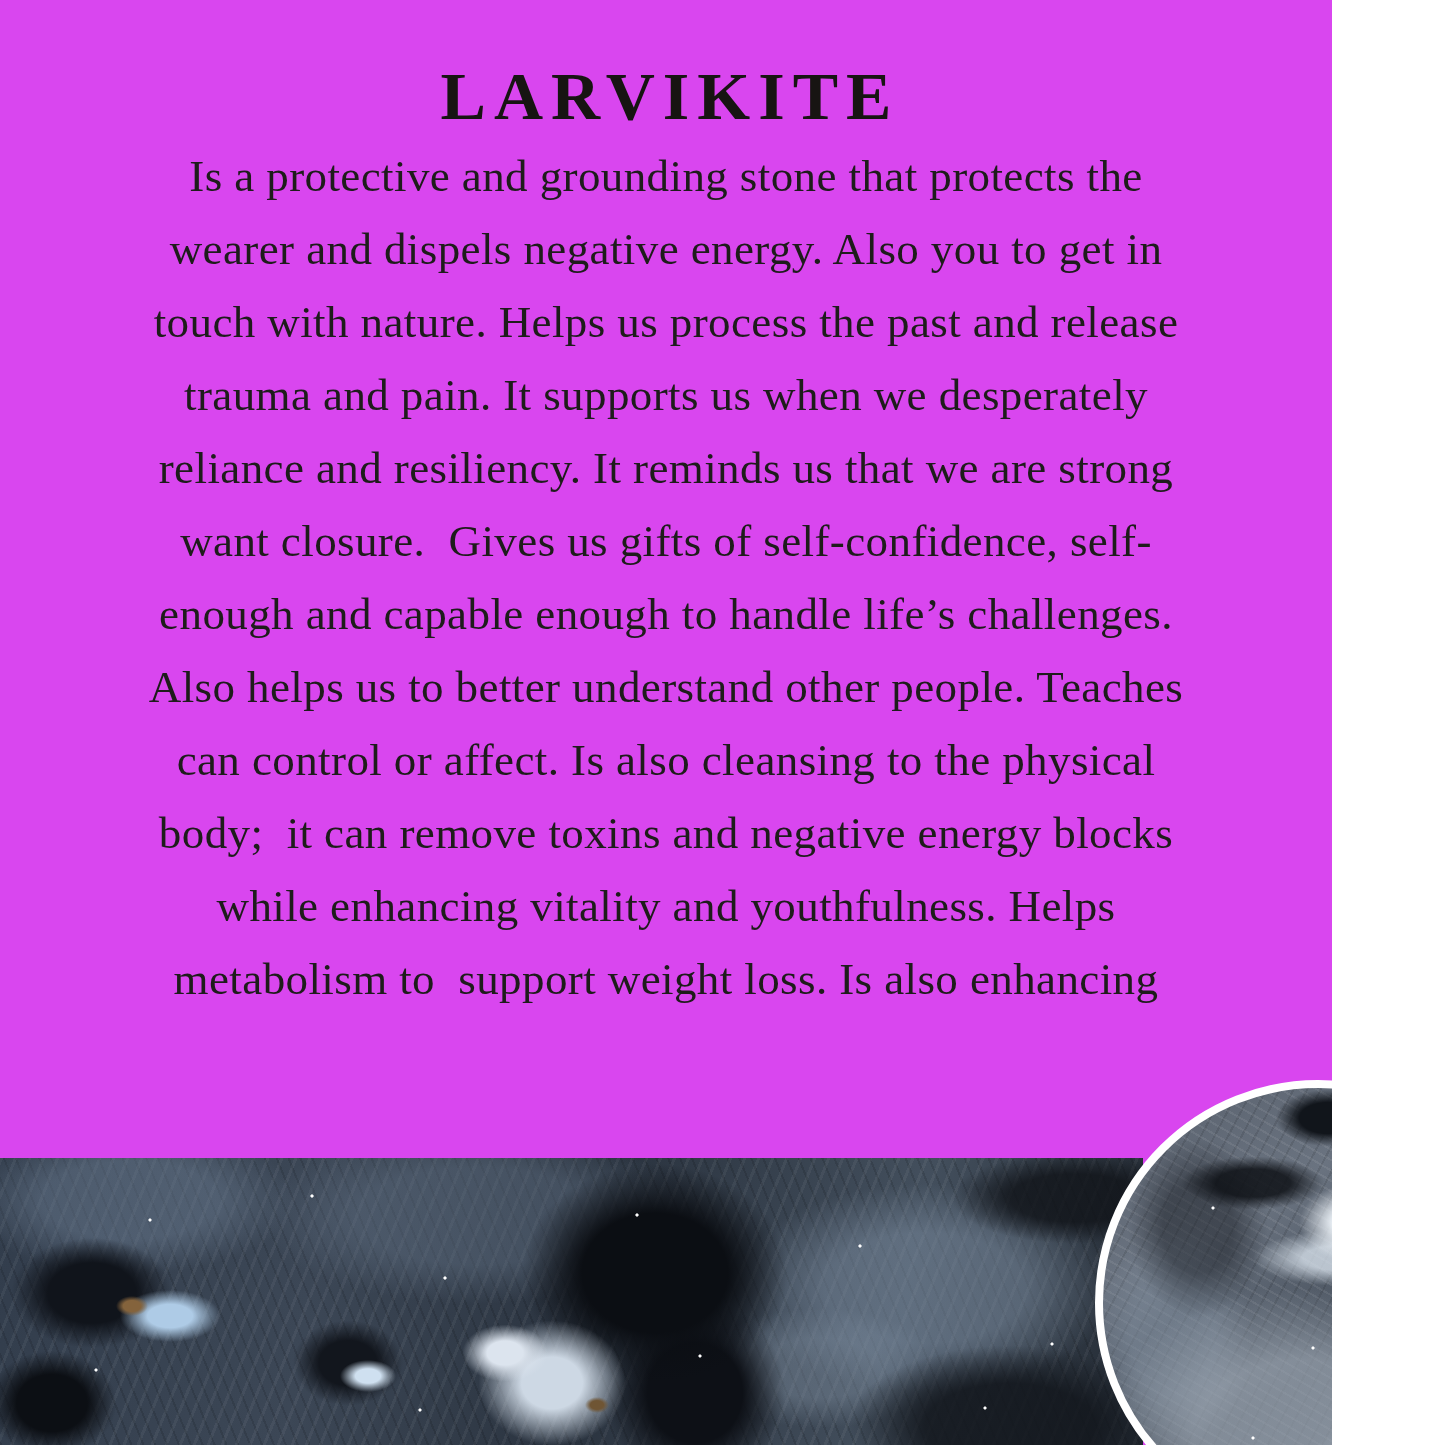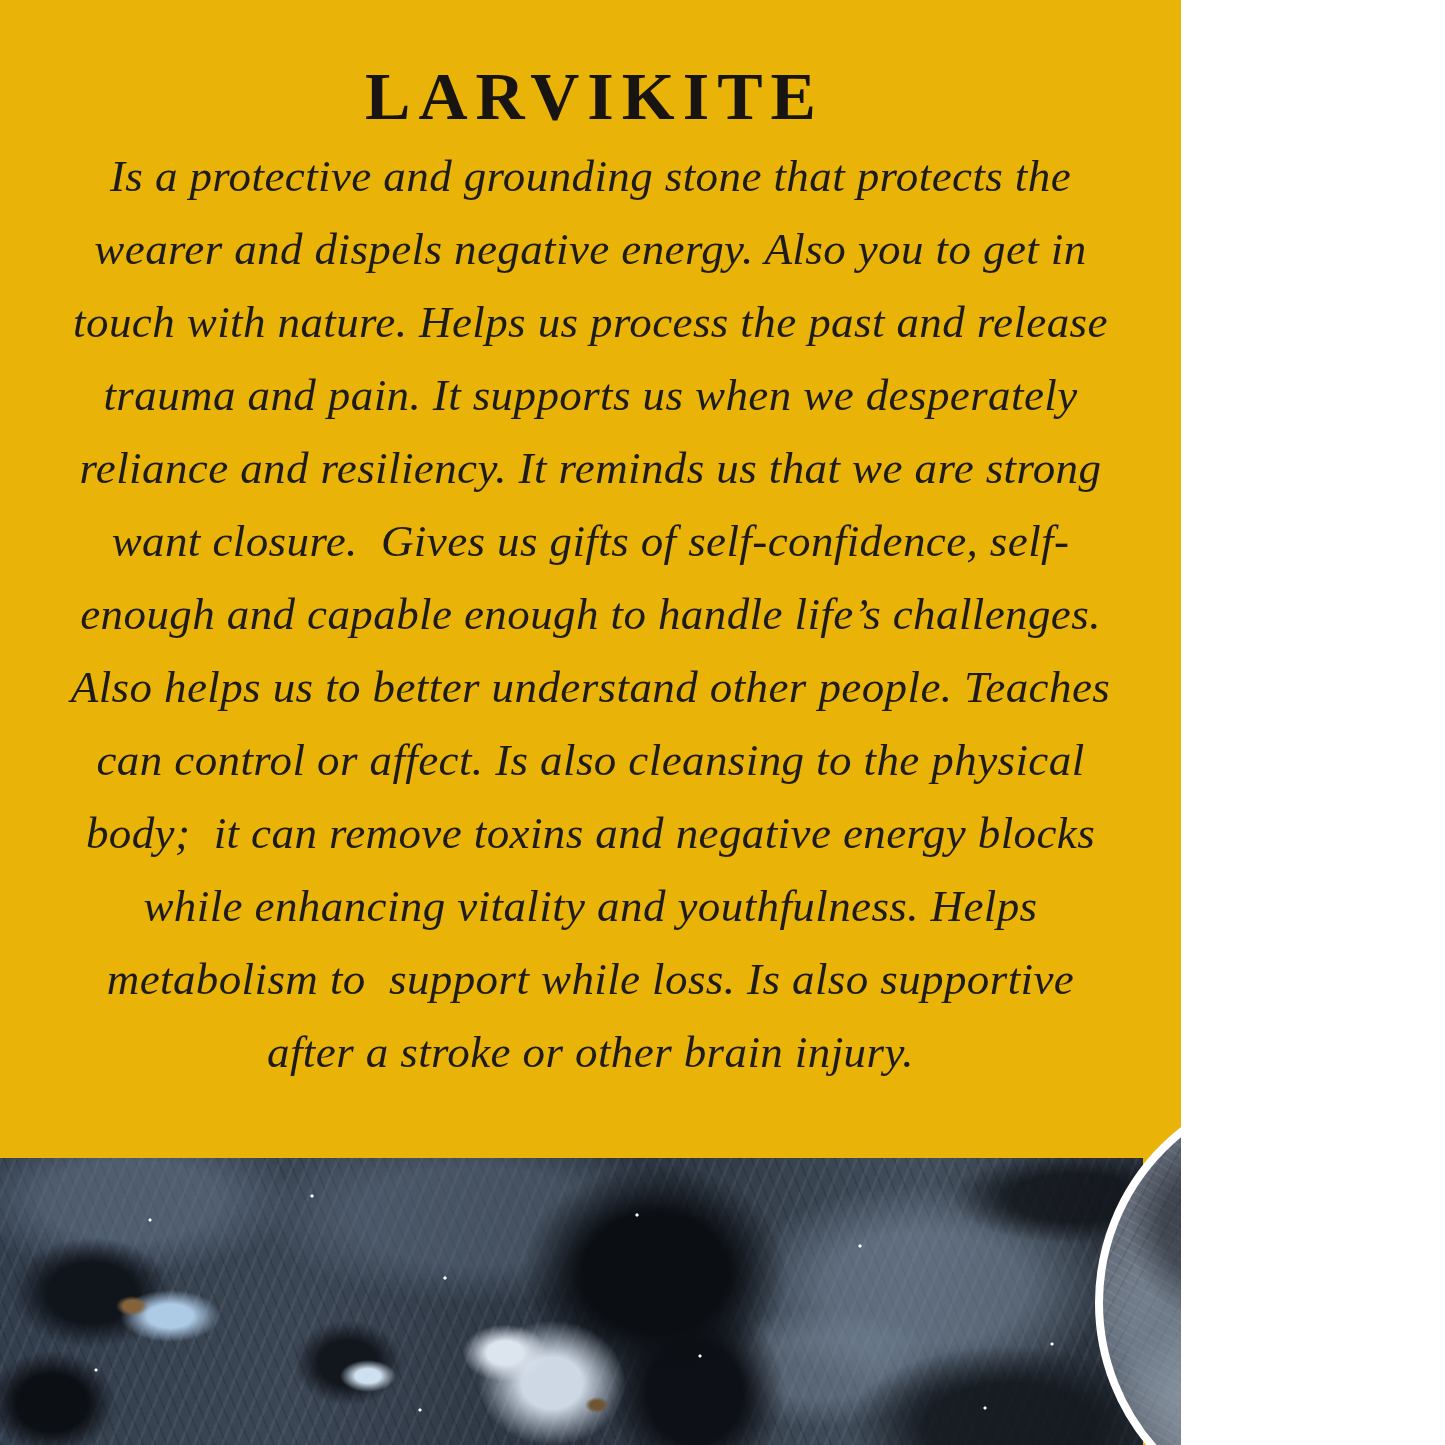--- a/index.html
+++ b/index.html
@@ -2,23 +2,23 @@
 <html><head>
 <meta charset="utf-8">
 <style>
   html, body {
     margin: 0;
     padding: 0;
     background: #ffffff;
   }
   .canvas {
     position: relative;
-    width: 1181px;
+    width: 1332px;
     height: 1445px;
-    background: #eab308;
+    background: #d946ef;
     overflow: hidden;
     font-family: "Liberation Serif", serif;
   }
   .post-title {
     position: absolute;
     top: 62px;
     left: 0;
     width: 100%;
     margin: 0;
     text-align: center;
@@ -36,21 +36,20 @@
     left: 0;
     width: 100%;
     text-align: center;
     color: #1e1c1b;
     font-size: 45px;
     line-height: 73px;
     letter-spacing: 0.4px;
   }
   .description .line {
     white-space: pre;
-    font-style: italic;
   }
   .handle-vertical {
     position: absolute;
     left: 1407px;
     top: 743px;
     transform: translate(-50%, -50%) rotate(90deg);
     white-space: nowrap;
     font-size: 58px;
     letter-spacing: 2px;
     color: #1b1918;
@@ -159,22 +158,21 @@
     <div class="line">wearer and dispels negative energy. Also you to get in</div>
     <div class="line">touch with nature. Helps us process the past and release</div>
     <div class="line">trauma and pain. It supports us when we desperately</div>
     <div class="line">reliance and resiliency. It reminds us that we are strong</div>
     <div class="line">want closure.  Gives us gifts of self-confidence, self-</div>
     <div class="line">enough and capable enough to handle life’s challenges.</div>
     <div class="line">Also helps us to better understand other people. Teaches</div>
     <div class="line">can control or affect. Is also cleansing to the physical</div>
     <div class="line">body;  it can remove toxins and negative energy blocks</div>
     <div class="line">while enhancing vitality and youthfulness. Helps</div>
-    <div class="line">metabolism to  support while loss. Is also supportive</div>
-    <div class="line">after a stroke or other brain injury.</div>
+    <div class="line">metabolism to  support weight loss. Is also enhancing</div>
   </div>
 
   <div class="handle-vertical">@universejewelryart</div>
 
   <div class="stone-strip"></div>
 
   <div class="stone-circle"></div>
 
 </div>
 

